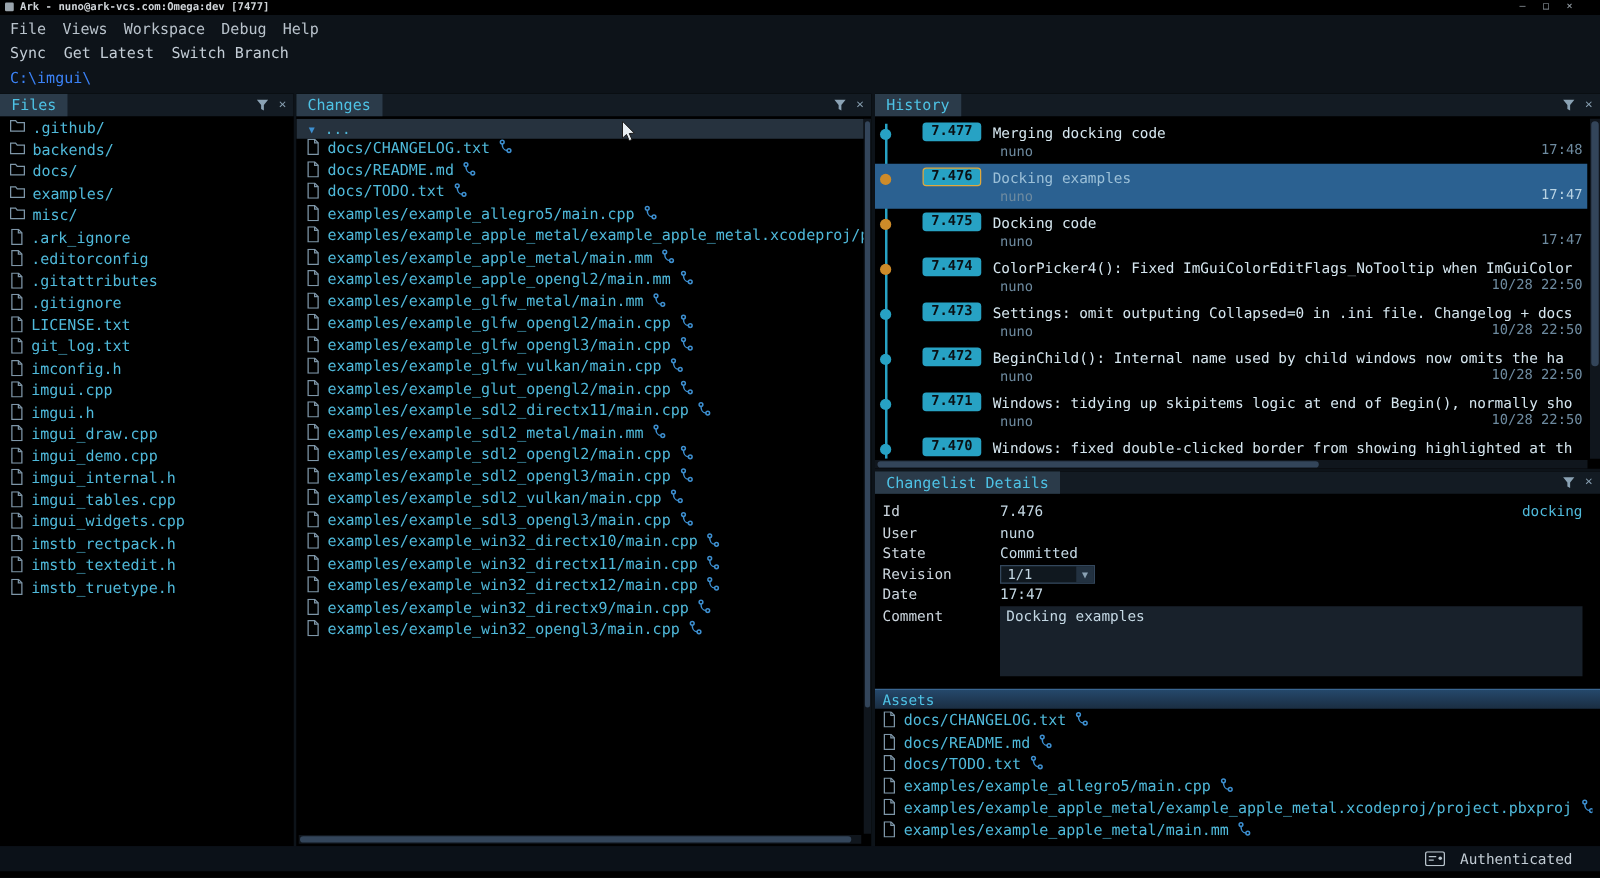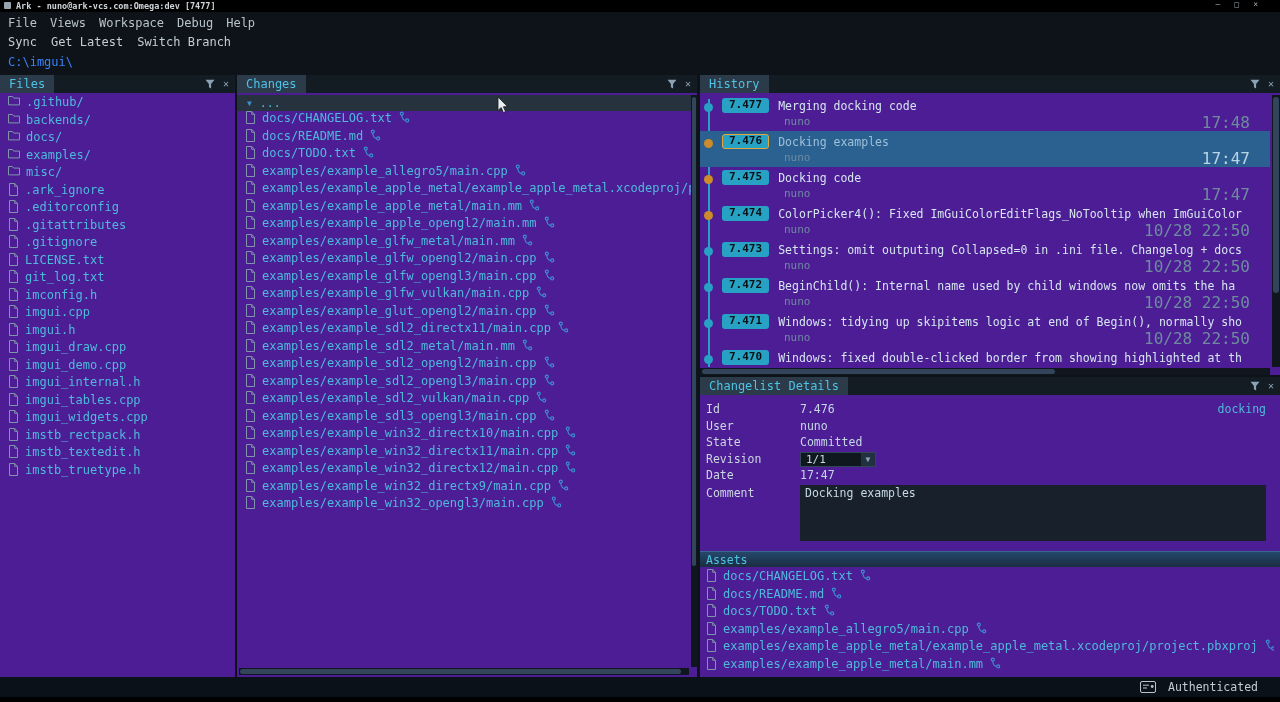--- a/index.html
+++ b/index.html
@@ -15,54 +15,54 @@
   .title-text { position:absolute; left:16px; top:1px; font-size:8.5px; color:#cfd4d8; letter-spacing:0;font-weight:bold; }
   .win-controls { position:absolute; right:22px; top:0px; display:flex; gap:14px; font-size:8px; color:#9aa4ac; }
   .win-controls span { cursor:default; }
   
   .menubar { position:absolute; left:0; top:13px; height:19px; display:flex; align-items:center; padding-left:8px; }
   .menubar .menu-item { margin-right:13px; color:#b9c3cc; }
   .toolbar { position:absolute; left:0; top:32px; height:20px; display:flex; align-items:center; padding-left:8px; }
   .toolbar .tb-item { margin-right:14px; color:#c3cdd6; }
   .pathbar { position:absolute; left:8px; top:55px; height:16px; color:#3b82f6; }
   
-  .panel { position:absolute; background:#4c1d95; overflow:hidden; }
+  .panel { position:absolute; background:#000000; overflow:hidden; }
   .files-panel   { left:0;   top:75px; width:235px; height:602px; }
   .changes-panel { left:237px; top:75px; width:460px; height:602px; }
   .history-panel { left:700px; top:75px; width:580px; height:300px; }
   .details-panel { left:700px; top:377px; width:580px; height:300px; }
   .panel-header { position:absolute; left:0; top:0; right:0; height:18px; background:#131b23; display:flex; align-items:center; }
   .panel-tab { background:#2b3b4a; color:#4ec3e6; padding:1px 9px 2px 9px; height:18px; display:flex; align-items:center; font-size:12px; }
   .header-icons { position:absolute; right:6px; top:0; height:18px; display:flex; align-items:center; gap:8px; }
   .hicon { color:#8aa2b4; font-size:10px; display:inline-flex; align-items:center; line-height:1; }
   .hicon svg { display:block; }
   
   .list { position:absolute; left:0; right:6px; top:20px; bottom:10px; overflow:hidden; }
   .row { height:17.5px; display:flex; align-items:flex-start; gap:6px; padding-left:8px; white-space:nowrap; font-size:12px; }
   .cyan { color:#4fb9da; }
   .icon { display:inline-flex; align-items:center; color:#7e96a8; flex:0 0 auto; }
   .fork-ic { color:#3d8fd0; margin-left:1px; }
   .root-row { height:16px; background:#26323e; display:flex; align-items:center; gap:8px; padding-left:10px; font-size:11.5px; }
   .root-arrow { color:#3d8fd0; font-size:8px; }
   
   .commit-list { position:absolute; left:0; right:10px; top:20px; bottom:8px; overflow:hidden; }
   .graph-line { position:absolute; left:8px; top:4px; bottom:0; width:2px; background:#27a2c4; }
-  .commit-row { position:relative; height:36px; padding-left:22px; }
+  .commit-row { position:relative; height:36px; padding-left:38px; }
   .commit-row.selected { background:#2b6191; }
   .commit-dot { position:absolute; left:4px; top:8px; width:9px; height:9px; border-radius:50%; }
   .dot-teal { background:#27a2c4; }
   .dot-orange { background:#cd8b29; }
   .commit-line1 { display:flex; align-items:center; gap:9px; height:19px; padding-top:2px; }
   .rev-badge { background:#27a2c4; color:#0a1014; font-size:11px; font-weight:bold; padding:1px 7px 2px 7px; border-radius:3px; line-height:1.1; }
   .commit-row.selected .rev-badge { border:1px solid #e0a93c; padding:0px 6px 1px 6px; }
   .commit-msg { color:#d5e6ef; font-size:11.5px; white-space:nowrap; overflow:hidden; }
   .commit-row.selected .commit-msg { color:#9cc0d8; }
   .commit-line2 { height:15px; display:flex; align-items:center; margin-left:62px; }
   .commit-author { color:#6e8ba0; font-size:11px; }
-  .commit-time { position:absolute; right:20px; top:18px; color:#6e8ba0; font-size:16px; }
+  .commit-time { position:absolute; right:4px; top:18px; color:#6e8ba0; font-size:11px; }
   .commit-row.selected .commit-time { color:#b9d4e4; }
   
   .vscroll { position:absolute; width:8px; background:#10161d; }
   .vscroll .thumb { position:absolute; left:1px; right:1px; background:#33455a; border-radius:3px; }
   .hscroll { position:absolute; height:7px; background:#10161d; }
   .hscroll .thumb { position:absolute; top:1px; bottom:1px; background:#33455a; border-radius:3px; }
   .hist-vscroll { right:0; top:20px; bottom:8px; }
   .hist-vscroll .thumb { top:2px; height:72%; }
   .hist-hscroll { left:0; right:10px; bottom:0; }
   .hist-hscroll .thumb { left:2px; width:62%; }

